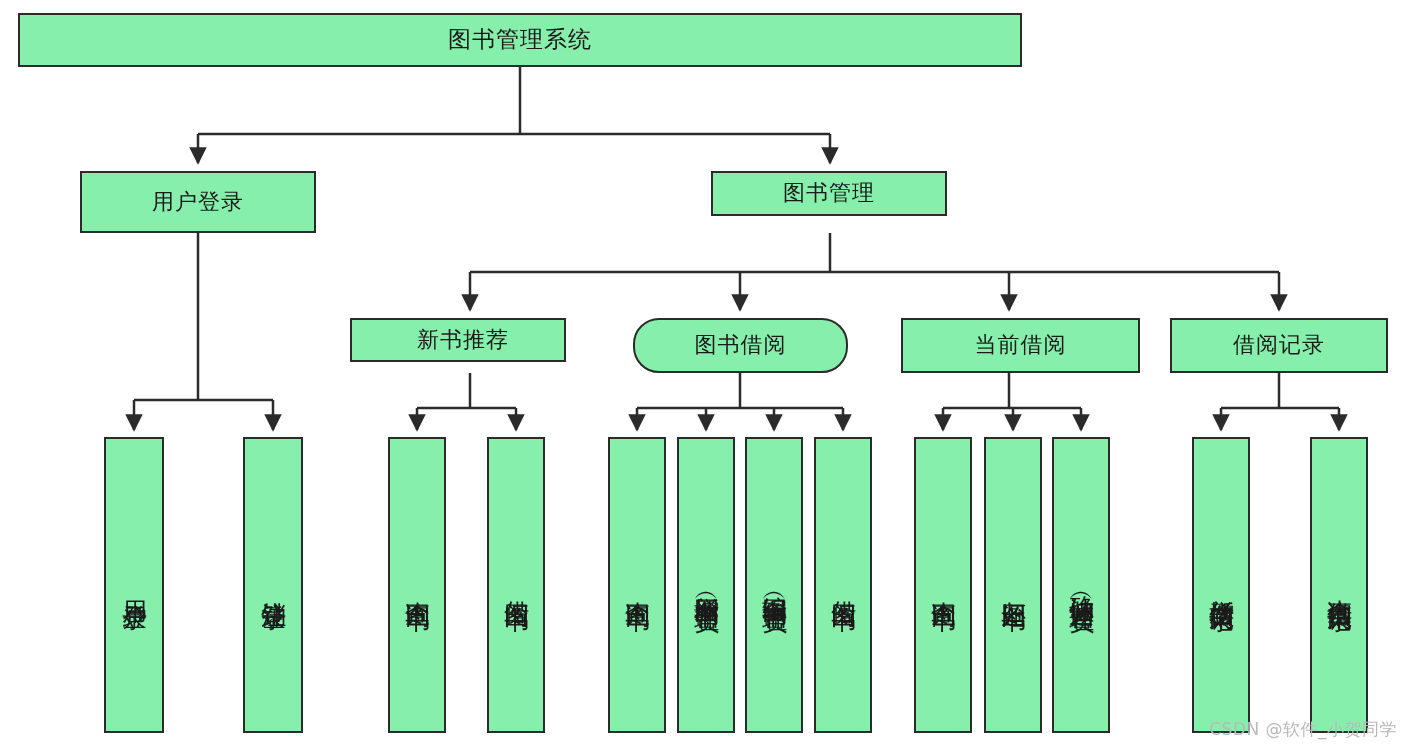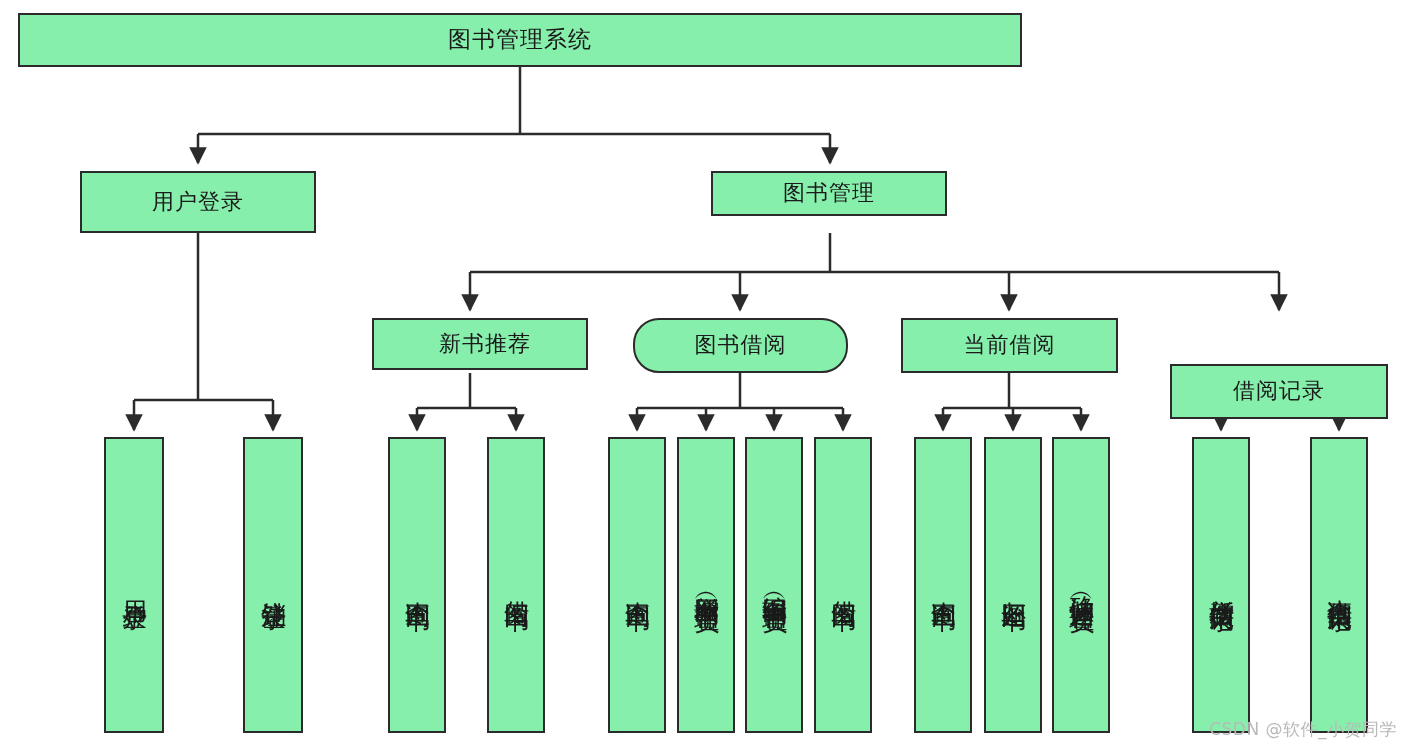--- a/index.html
+++ b/index.html
@@ -127,30 +127,30 @@
     <span class="label">图书管理系统</span>
   </div>
 
   <div class="node node-h" style="left:80px; top:171px; width:236px; height:62px;">
     <span class="label">用户登录</span>
   </div>
   <div class="node node-h" style="left:711px; top:171px; width:236px; height:45px;">
     <span class="label">图书管理</span>
   </div>
 
-  <div class="node node-h" style="left:372px; top:318px; width:216px; height:52px;padding-left:10px;">
+  <div class="node node-h" style="left:350px; top:318px; width:216px; height:44px;padding-left:10px;">
     <span class="label">新书推荐</span>
   </div>
   <div class="node node-h" style="left:633px; top:318px; width:215px; height:55px;border-radius:26px;">
     <span class="label">图书借阅</span>
   </div>
-  <div class="node node-h" style="left:901px; top:318px; width:217px; height:55px;">
+  <div class="node node-h" style="left:901px; top:318px; width:239px; height:55px;">
     <span class="label">当前借阅</span>
   </div>
-  <div class="node node-h" style="left:1170px; top:318px; width:218px; height:55px;margin-top:46px;">
+  <div class="node node-h" style="left:1170px; top:318px; width:218px; height:55px;">
     <span class="label">借阅记录</span>
   </div>
 
   <div class="node node-v" style="left:104px; top:437px; width:60px; height:296px;">
     <span class="label">用户登录</span>
   </div>
   <div class="node node-v" style="left:243px; top:437px; width:60px; height:296px;">
     <span class="label">注销登录</span>
   </div>
 

